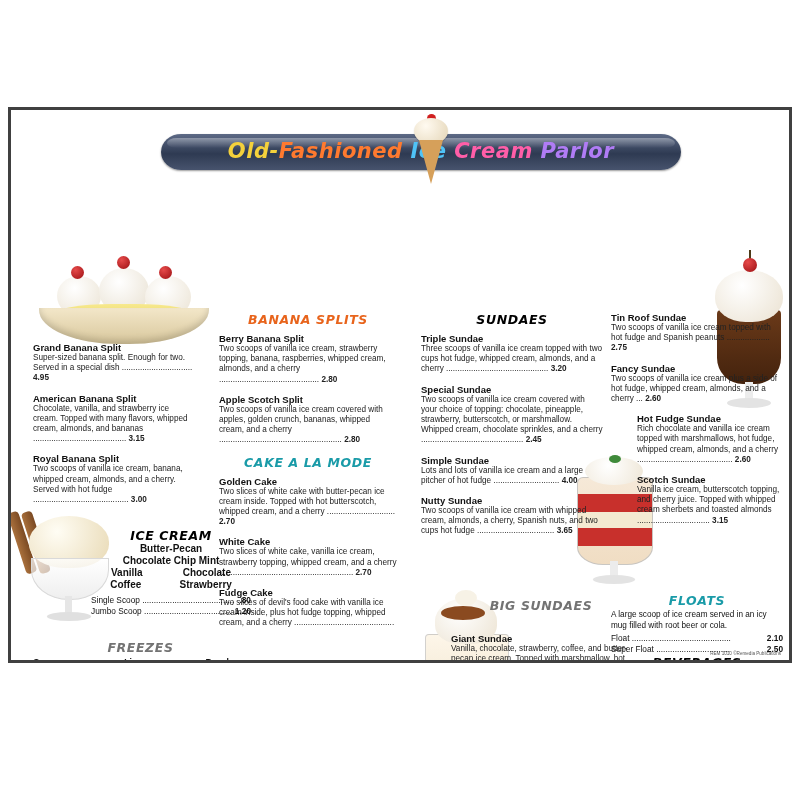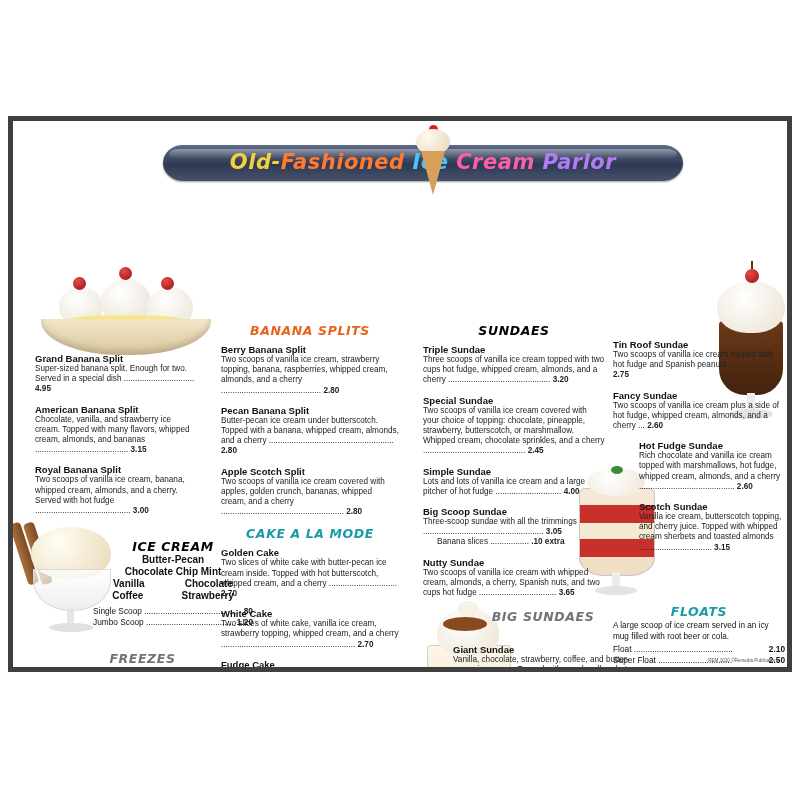--- a/index.html
+++ b/index.html
@@ -4,24 +4,24 @@
 <style>
   html,body{margin:0;padding:0;}
   body{
     width:800px;height:800px;
     background:#ffffff;
     font-family:"Liberation Sans", sans-serif;
     overflow:hidden;
   }
   #menu{
     position:absolute;
-    left:8px; top:116px;
+    left:8px; top:107px;
     width:784px; height:556px;
     background:#ffffff;
-    border:5px solid #404040;
+    border:3px solid #404040;
     box-sizing:border-box;
     overflow:hidden;
   }
   
   .banner{
     position:absolute;
     left:150px; top:18px; width:520px; height:48px;
   }
   .banner .plate{
     position:absolute;left:0;top:6px;width:520px;height:36px;
@@ -84,21 +84,21 @@
     font-size:8.2px;color:#222;line-height:10.2px;
   }
   .price{ font-weight:bold; }
 
   .col{ position:absolute; }
 
   
   #col-left   { left:22px;  top:232px; width:160px; }
   #col-banana { left:208px; top:202px; width:178px; }
   #col-sundae { left:410px; top:202px; width:182px; }
-  #col-right  { left:600px; top:202px; width:172px;margin-top:16px; }
+  #col-right  { left:600px; top:202px; width:172px; }
 
   
   #ice-cream{ left:80px; top:418px; width:160px;}
   .flavgrid{
     font-size:10px;font-weight:bold;color:#111;text-align:center;line-height:12px;
   }
   .scooprow{ font-size:8.5px;color:#111;margin-top:4px;}
   #freezes{ left:22px; top:530px; width:215px;}
   #bigsundaes{ left:440px; top:488px; width:180px;}
   #floats{ left:600px; top:483px; width:172px;}
@@ -301,24 +301,20 @@
   </div>
 
   <div class="col" id="col-banana">
     <div class="sec-head orange">BANANA SPLITS</div>
     <div style="height:6px"></div>
     <div class="item">
       <div class="name">Berry Banana Split</div>
       <div class="desc"><span>Two scoops of vanilla ice cream, strawberry topping, banana, raspberries, whipped cream, almonds, and a cherry ............................................</span> <span class="price">2.80</span></div>
     </div>
     <div class="item">
-      <div class="name">Pecan Banana Split</div>
-      <div class="desc"><span>Butter-pecan ice cream under butterscotch. Topped with a banana, whipped cream, almonds, and a cherry .......................................................</span> <span class="price">2.80</span></div>
-    </div>
-    <div class="item">
       <div class="name">Apple Scotch Split</div>
       <div class="desc"><span>Two scoops of vanilla ice cream covered with apples, golden crunch, bananas, whipped cream, and a cherry ......................................................</span> <span class="price">2.80</span></div>
     </div>
 
     <div class="sec-head teal" style="margin-top:6px">CAKE A LA MODE</div>
     <div style="height:6px"></div>
     <div class="item">
       <div class="name">Golden Cake</div>
       <div class="desc"><span>Two slices of white cake with butter-pecan ice cream inside. Topped with hot butterscotch, whipped cream, and a cherry ..............................</span> <span class="price">2.70</span></div>
     </div>
@@ -339,25 +335,20 @@
       <div class="name">Triple Sundae</div>
       <div class="desc"><span>Three scoops of vanilla ice cream topped with two cups hot fudge, whipped cream, almonds, and a cherry .............................................</span> <span class="price">3.20</span></div>
     </div>
     <div class="item">
       <div class="name">Special Sundae</div>
       <div class="desc"><span>Two scoops of vanilla ice cream covered with your choice of topping: chocolate, pineapple, strawberry, butterscotch, or marshmallow. Whipped cream, chocolate sprinkles, and a cherry .............................................</span> <span class="price">2.45</span></div>
     </div>
     <div class="item">
       <div class="name">Simple Sundae</div>
       <div class="desc"><span>Lots and lots of vanilla ice cream and a large pitcher of hot fudge .............................</span> <span class="price">4.00</span></div>
-    </div>
-    <div class="item">
-      <div class="name">Big Scoop Sundae</div>
-      <div class="desc"><span>Three-scoop sundae with all the trimmings .....................................................</span> <span class="price">3.05</span></div>
-      <div class="desc" style="padding-left:14px"><span>Banana slices .................</span> <span class="price">.10 extra</span></div>
     </div>
     <div class="item">
       <div class="name">Nutty Sundae</div>
       <div class="desc"><span>Two scoops of vanilla ice cream with whipped cream, almonds, a cherry, Spanish nuts, and two cups hot fudge ..................................</span> <span class="price">3.65</span></div>
     </div>
   </div>
 
   <div class="col" id="col-right">
     <div class="item">
       <div class="name">Tin Roof Sundae</div>

